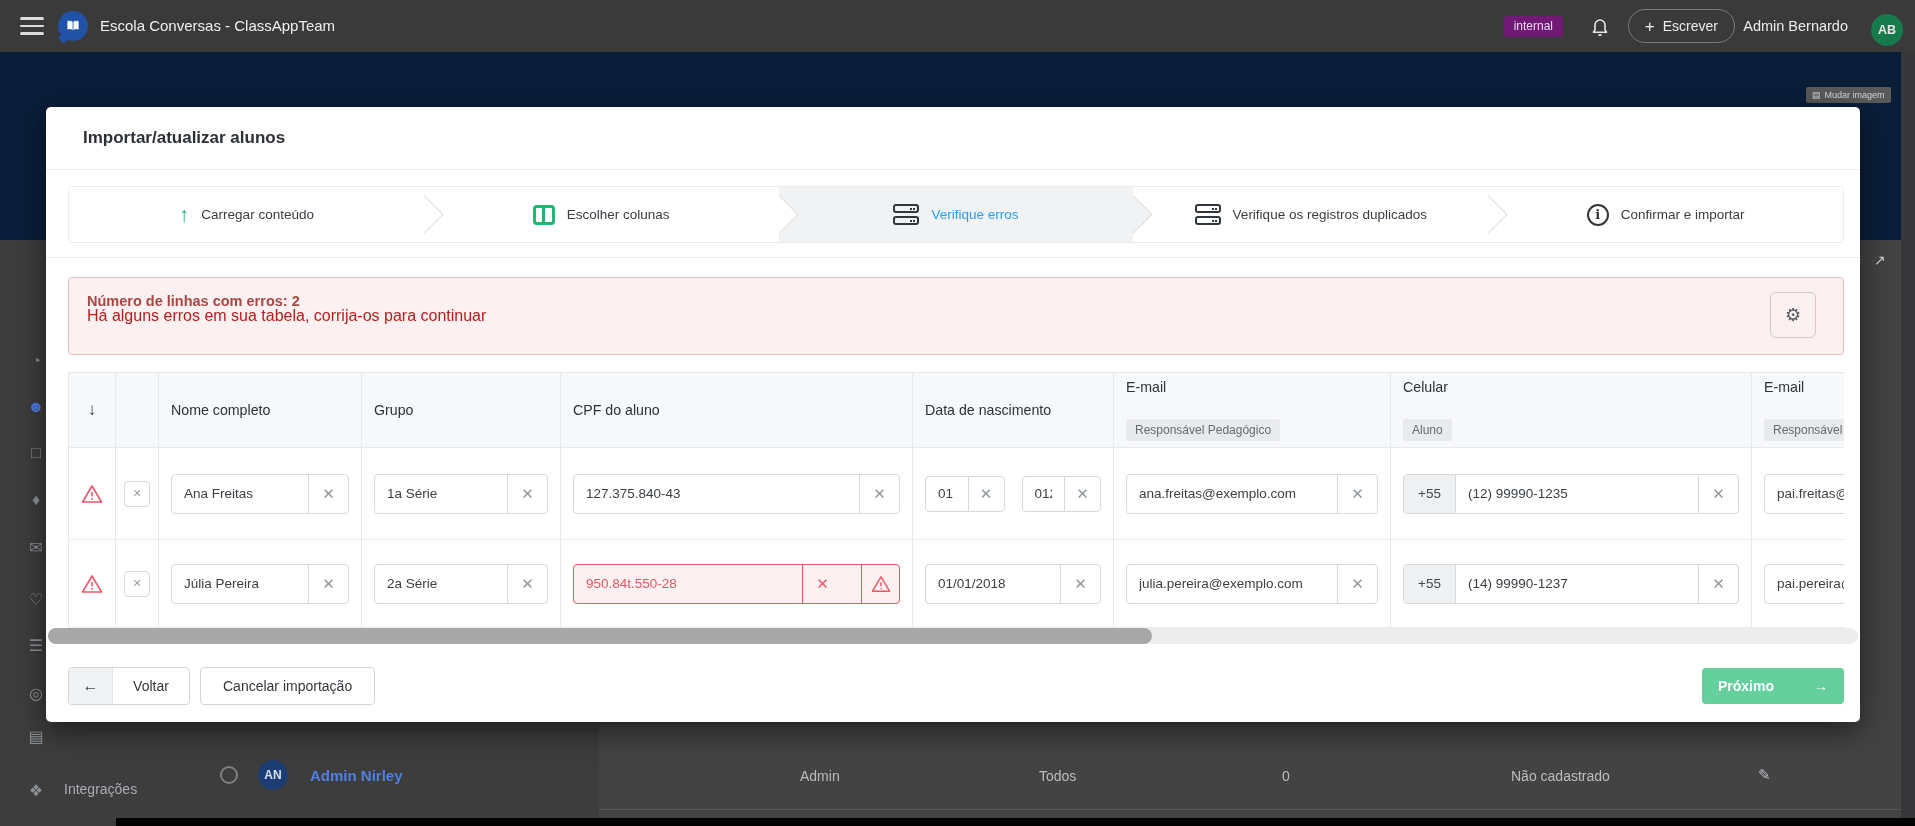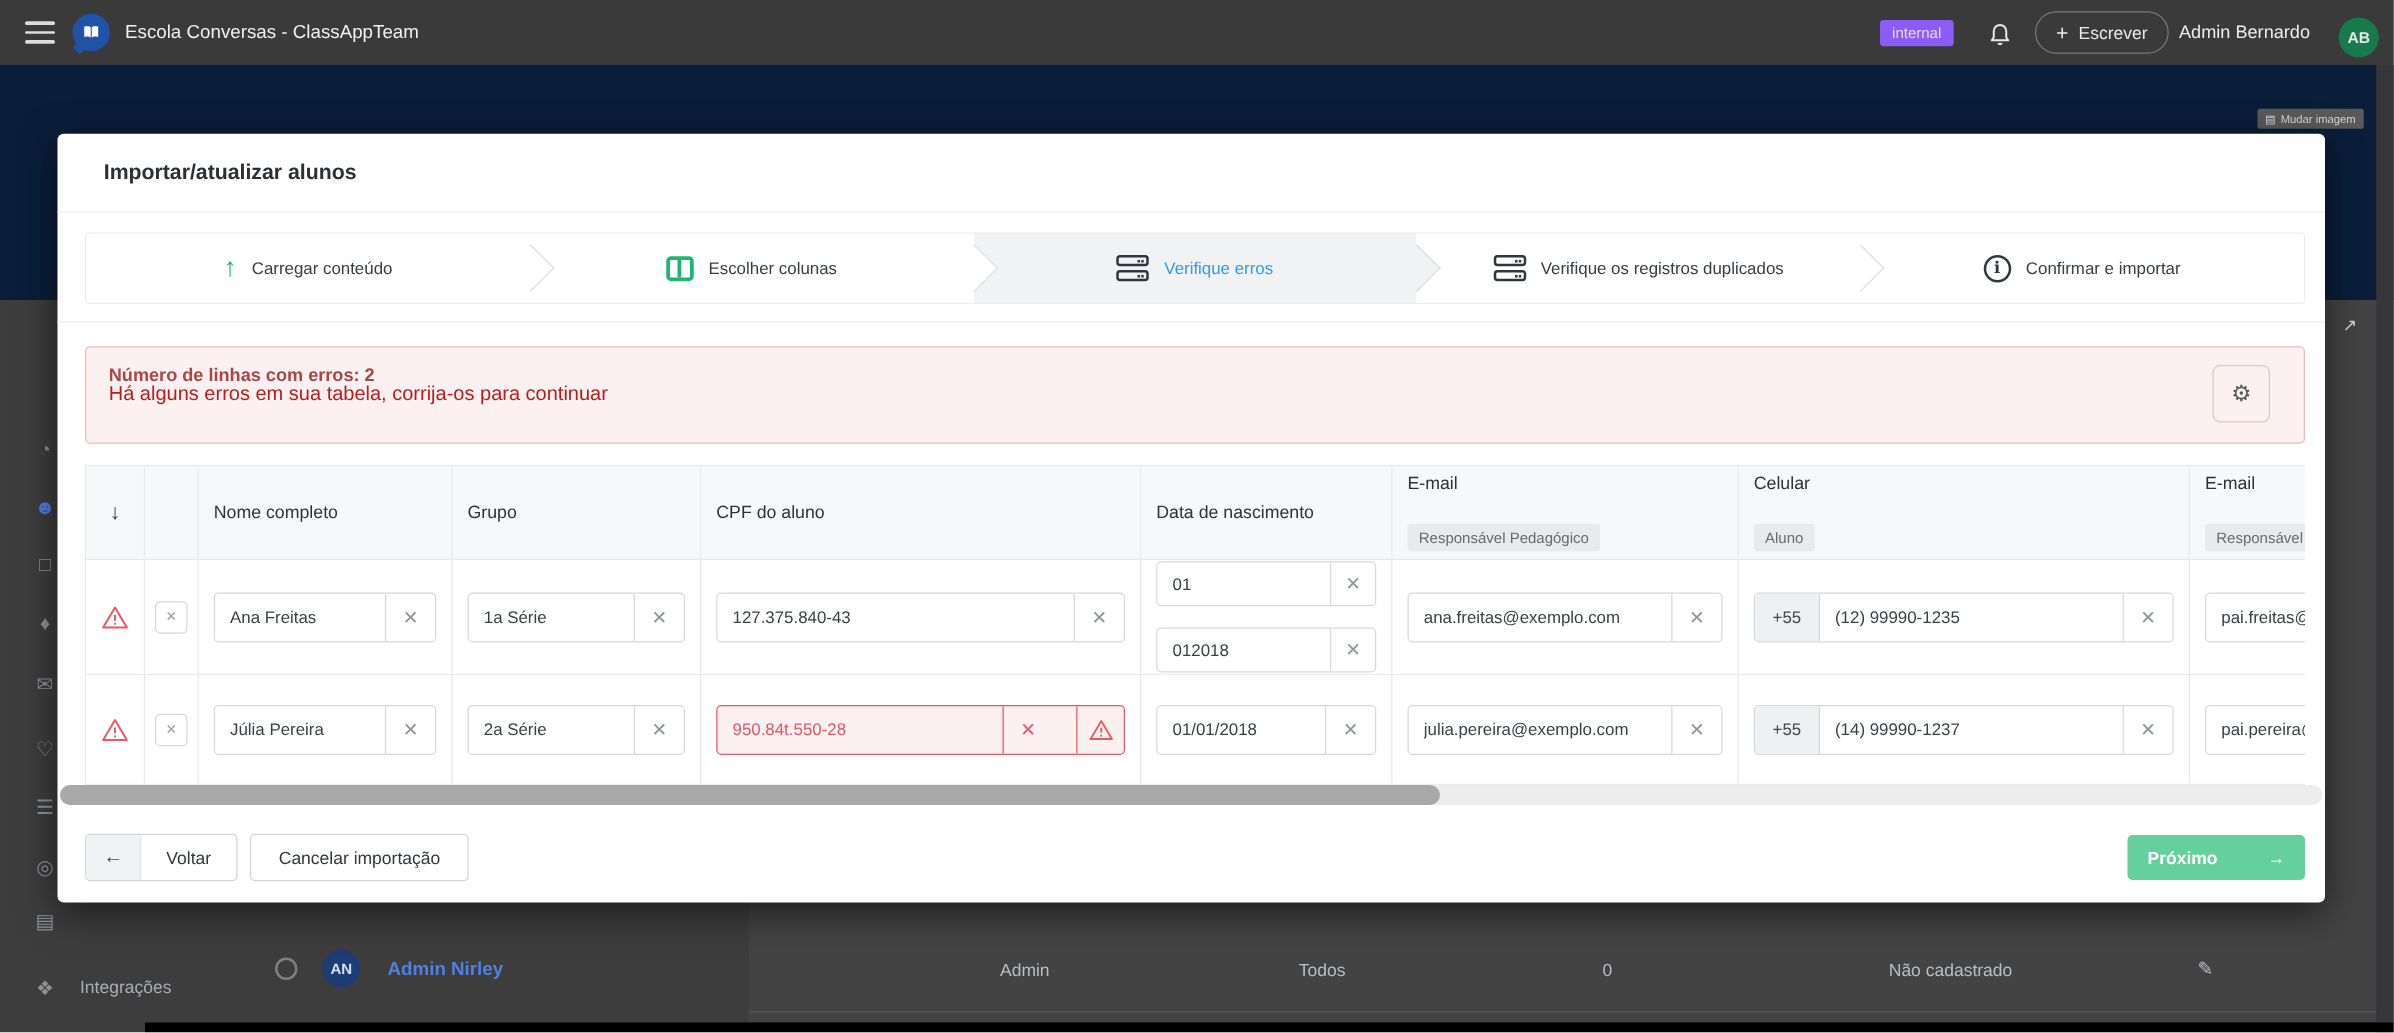--- a/index.html
+++ b/index.html
@@ -26,21 +26,21 @@
   
   .topbar { position:absolute; top:0; left:0; right:0; height:52px; background:#3a3a3a; z-index:10; }
   .hamburger { position:absolute; left:20px; top:17px; width:24px; cursor:pointer; }
   .hamburger div { height:2.5px; background:#dcdcdc; border-radius:2px; margin-bottom:5px; }
   .logo { position:absolute; left:58px; top:11px; width:30px; height:30px; background:#2052a8; border-radius:50%;
     display:flex; align-items:center; justify-content:center; }
   .logo::after { content:""; position:absolute; left:2px; bottom:-1px; width:8px; height:8px; background:#2052a8;
     transform:rotate(45deg); }
   .school { position:absolute; left:100px; top:0; height:52px; line-height:52px; font-size:15px; color:#f0f0f0; }
   .internal-badge { position:absolute; right:352px; top:16px; height:21px; line-height:21px; padding:0 10px;
-    background:#8b5cf6; color:#e9d9f5; font-size:12px; border-radius:3px; }
+    background:#701a75; color:#e9d9f5; font-size:12px; border-radius:3px; }
   .bell { position:absolute; right:304px; top:15px; }
   .compose { position:absolute; right:180px; top:9px; height:34px; border:1px solid #787878; border-radius:17px;
     display:flex; align-items:center; gap:8px; padding:0 16px; color:#ebebeb; font-size:14px; background:transparent; cursor:pointer; }
   .compose .plus { font-size:17px; line-height:1; }
   .username { position:absolute; right:67px; top:0; height:52px; line-height:52px; font-size:14.5px; color:#ececec; cursor:pointer; }
   .avatar { position:absolute; right:12px; top:14px; width:32px; height:32px; border-radius:50%; background:#177a4d;
     color:#e5e5e5; font-size:12.5px; font-weight:700; display:flex; align-items:center; justify-content:center; cursor:pointer; }
 
   
   .modal { position:absolute; left:46px; top:107px; width:1814px; height:615px; background:#fff; border-radius:5px;
@@ -93,21 +93,21 @@
     padding:4px 9px; border-radius:3px; white-space:nowrap; }
   .harrow { font-size:17px; color:#33383f; }
 
   .inp { display:flex; align-items:stretch; height:40px; width:100%; background:#fff;
     border:1px solid #d6d9dc; border-radius:4px; overflow:hidden; }
   .inp input { flex:1; min-width:0; border:none; outline:none; background:transparent; padding:0 12px;
     font-family:inherit; font-size:13.5px; color:#3a3f45; }
   .clr { width:40px; flex:none; border:none; border-left:1px solid #d6d9dc; background:transparent;
     display:flex; align-items:center; justify-content:center; font-size:15px; color:#8f959b; cursor:pointer; }
   .inp.small { height:36px; } .inp.small .clr { width:36px; }
-  .stack { display:flex; flex-direction:column; gap:17px; width:100%; }
+  .stack { display:flex; flex-direction:row; gap:17px; width:100%; }
   .pfx { width:52px; flex:none; background:#eef0f1; border-right:1px solid #d6d9dc; display:flex;
     align-items:center; justify-content:center; font-size:13.5px; color:#43484e; }
   .inp.err { border-color:#ee5566; background:#fdf0f0;gap:19px; }
   .inp.err input { color:#e25864; background:transparent; }
   .inp.err .clr { border-left-color:#ee5566; color:#ee5566; }
   .warnsec { width:38px; flex:none; border-left:1px solid #ee5566; display:flex; align-items:center; justify-content:center; }
   .xbtn { width:26px; height:26px; border:1px solid #d6d9dc; border-radius:4px; background:#fff; color:#9aa0a6;
     font-size:11px; display:flex; align-items:center; justify-content:center; cursor:pointer; }
   .lastinp { width:120px; flex:none; }
 

